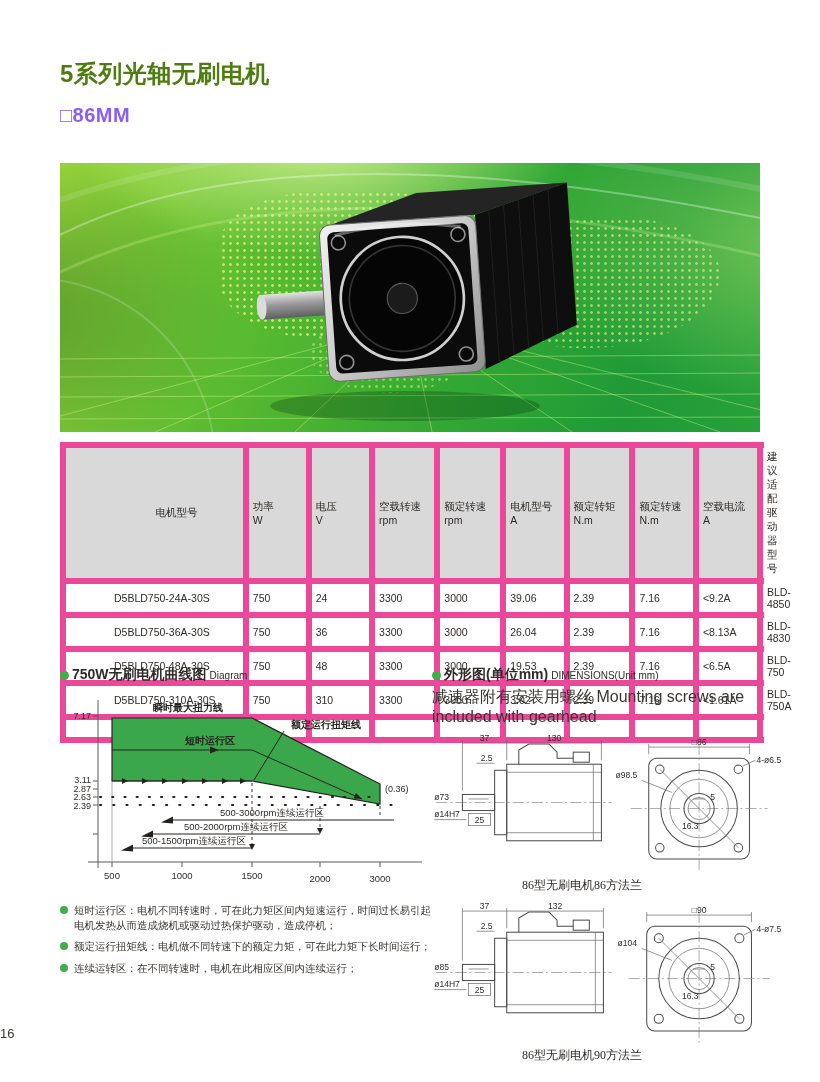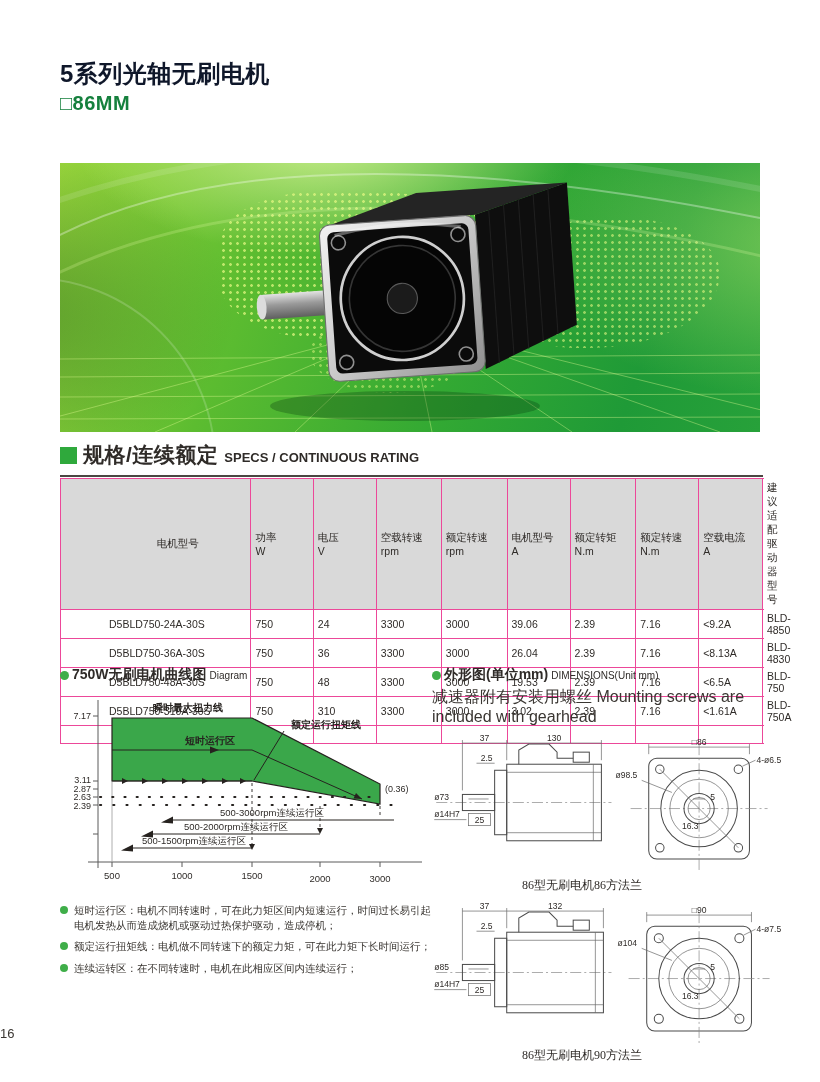--- a/index.html
+++ b/index.html
@@ -1,23 +1,23 @@
 <!DOCTYPE html>
 <html><head>
 <meta charset="utf-8">
 <style>
   html,body{margin:0;padding:0;background:#fff;}
   body{font-family:"Liberation Sans","DejaVu Sans",sans-serif;color:#35312e;}
   .page{position:relative;width:820px;height:1082px;background:#fff;overflow:hidden;}
 
   
   .hdr{position:absolute;left:60px;top:58px;}
-  .hdr .series{color:#0f172a;font-size:24px;font-weight:bold;letter-spacing:.5px;}
+  .hdr .series{color:#4d7c0f;font-size:24px;font-weight:bold;letter-spacing:.5px;}
   .hdr .power{color:#35312e;font-size:35px;font-weight:bold;letter-spacing:1px;line-height:1.0;margin-top:2px;}
-  .hdr .frame{color:#15803d;font-size:20px;font-weight:bold;margin-top:2px;letter-spacing:.5px;}
+  .hdr .frame{color:#8b5cf6;font-size:20px;font-weight:bold;margin-top:14px;letter-spacing:.5px;}
 
   
   .hero{position:absolute;left:60px;top:163px;width:700px;height:269px;overflow:hidden;
     background:linear-gradient(108deg,#9ad63c 0%,#5cbc30 28%,#33a933 58%,#1f9a37 82%,#27a13a 100%);}
   .hero .glow{position:absolute;inset:0;background:
     radial-gradient(ellipse 420px 190px at 38% -8%,rgba(240,255,170,.75),rgba(240,255,170,0) 60%),
     radial-gradient(ellipse 500px 260px at 108% 30%,rgba(210,245,120,.45),rgba(210,245,120,0) 60%),
     radial-gradient(ellipse 420px 300px at -8% 55%,rgba(10,70,20,.40),rgba(10,70,20,0) 55%);}
   .hero .dots{position:absolute;background-image:radial-gradient(rgba(228,248,130,.95) 1px,rgba(228,248,130,0) 1.7px);background-size:7px 7px;opacity:.75;}
   .hero .dots.d1{left:160px;top:28px;width:300px;height:150px;border-radius:40% 60% 55% 45%;}
@@ -25,21 +25,21 @@
   .hero .dots.d3{left:250px;top:150px;width:160px;height:80px;border-radius:50%;opacity:.5;}
   .hero svg{position:absolute;left:0;top:0;}
 
   
   .sec-specs{position:absolute;left:60px;top:441px;width:703px;}
   .sec-title{display:flex;align-items:baseline;gap:6px;border-bottom:2px solid #4b4642;padding-bottom:6px;}
   .sq{width:17px;height:17px;background:#2fa93c;align-self:center;}
   .sec-title .zh{font-size:21px;font-weight:bold;color:#2f2b28;letter-spacing:.5px;}
   .sec-title .en{font-size:13px;font-weight:bold;color:#2f2b28;}
   table.spec{border-collapse:collapse;width:703px;margin-top:1px;font-size:10.5px;table-layout:fixed;}
-  table.spec th,table.spec td{border:1px solid #ec4899;padding:2px 4px;text-align:left;color:#2f2b28;margin-top:15px;}
+  table.spec th,table.spec td{border:6px solid #ec4899;padding:2px 4px;text-align:left;color:#2f2b28;margin-top:15px;}
   table.spec thead th{background:#d9d9d9;height:52px;font-weight:normal;vertical-align:middle;}
   table.spec thead th:first-child{text-align:center;}
   table.spec tbody td{height:21px;}
   table.spec tr.empty td{height:13px;}
   table.spec th:nth-child(1),table.spec td:nth-child(1){width:21.4%;padding-left:48px;}
   table.spec th:nth-child(2),table.spec td:nth-child(2){width:8.2%;}
   table.spec th:nth-child(3),table.spec td:nth-child(3){width:8.3%;}
   table.spec th:nth-child(4),table.spec td:nth-child(4){width:8.6%;}
   table.spec th:nth-child(5),table.spec td:nth-child(5){width:8.7%;}
   table.spec th:nth-child(6),table.spec td:nth-child(6){width:8.3%;}
@@ -135,25 +135,20 @@
         <circle cx="17" cy="27" r="6.5" fill="#0a0a0a" stroke="#909090" stroke-width="1.5"></circle>
         <circle cx="128" cy="27" r="6.5" fill="#0a0a0a" stroke="#909090" stroke-width="1.5"></circle>
         <circle cx="17" cy="138" r="6.5" fill="#0a0a0a" stroke="#909090" stroke-width="1.5"></circle>
         <circle cx="128" cy="138" r="6.5" fill="#0a0a0a" stroke="#909090" stroke-width="1.5"></circle>
         <path d="M 14 20 Q 72 8 131 20" stroke="rgba(255,255,255,.35)" stroke-width="3" fill="none"></path>
       </g>
     </svg>
   </div>
 
   <div class="sec-specs">
-    <div class="sec-title">
-      <span class="sq"></span>
-      <span class="zh">规格/连续额定</span>
-      <span class="en">SPECS / CONTINUOUS RATING</span>
-    </div>
     <table class="spec">
       <thead>
           <tr>
             <th>
               <div>电机型号</div>
             </th>
             <th>
               <div>功率</div>
               <div>W</div>
             </th>

